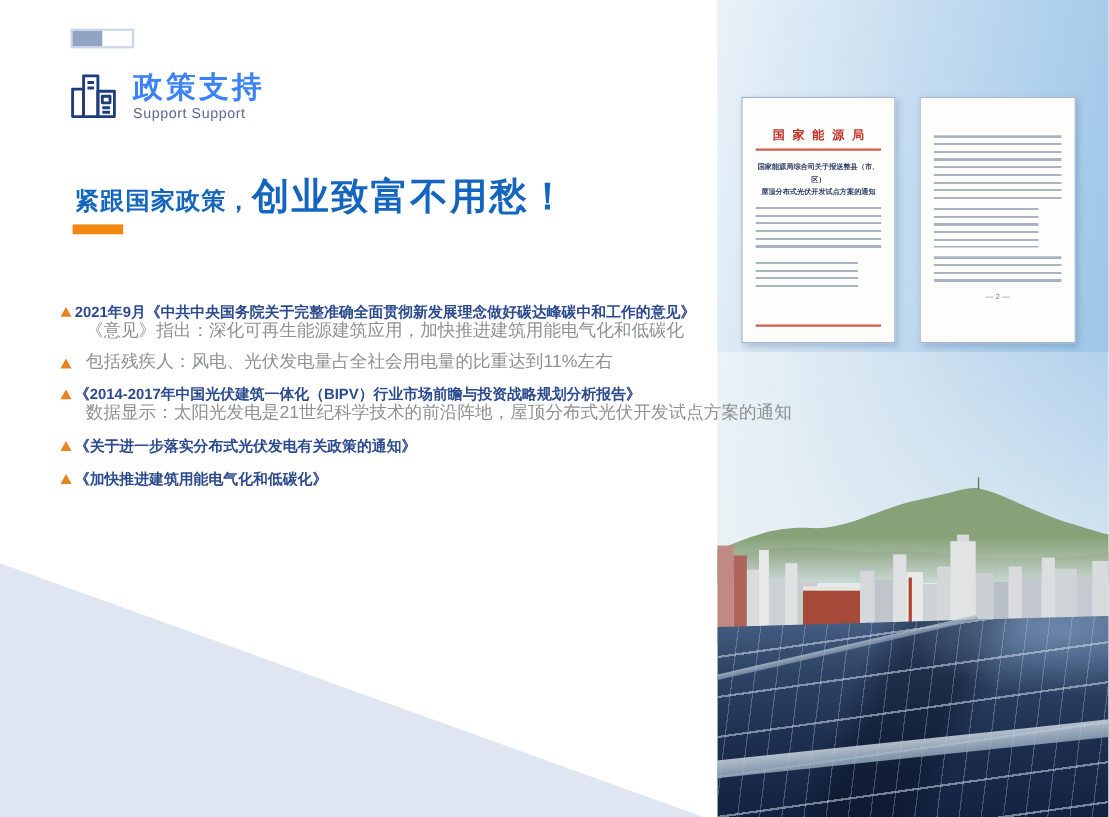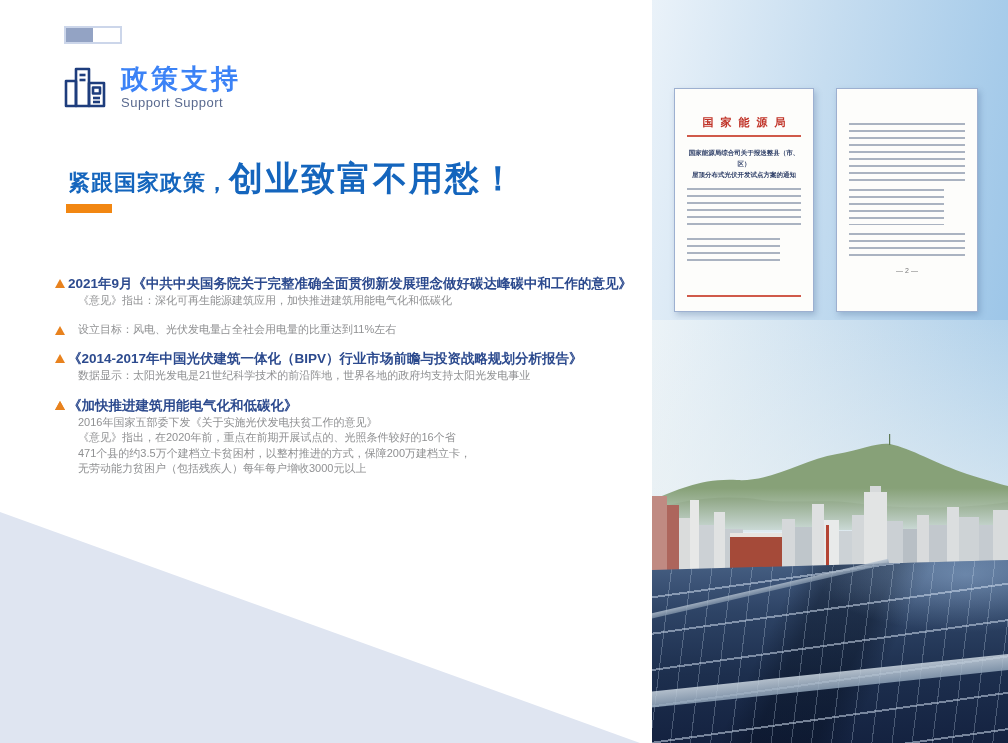--- a/index.html
+++ b/index.html
@@ -30,21 +30,21 @@
   
   .policy-list{position:absolute;left:52px;top:252px;width:600px;z-index:2;margin-top:23px;}
   .policy{position:relative;padding-left:16px;margin-bottom:13px;}
   .bullet{
     position:absolute;left:3px;top:4px;width:0;height:0;
     border-left:5px solid transparent;border-right:5px solid transparent;
     border-bottom:9px solid #e8821e;
   }
   .policy .pt{font-size:13.5px;font-weight:bold;color:#2c4a8e;line-height:17px;white-space:nowrap;}
   .policy .pd{padding-left:10px;margin-top:1px;}
-  .policy .pd .dl{display:block;font-size:11px;color:#8f9092;line-height:15.5px;white-space:nowrap;}
+  .policy .pd .dl{display:block;font-size:16px;color:#8f9092;line-height:15.5px;white-space:nowrap;}
   
   .doc-image{
     position:absolute;left:652px;top:0;width:356px;height:320px;z-index:1;
     background:linear-gradient(100deg,#eaf2f9 0%,#c6ddf0 45%,#9dc6e8 100%);
   }
   .doc-page{
     position:absolute;top:88px;height:224px;background:#fdfdfb;
     border:1px solid #9db0d0;box-shadow:2px 3px 6px rgba(40,70,120,.25);
     box-sizing:border-box;padding:10px 12px;display:flex;flex-direction:column;
   }
@@ -135,45 +135,40 @@
       <div class="pt">2021年9月《中共中央国务院关于完整准确全面贯彻新发展理念做好碳达峰碳中和工作的意见》</div>
       <div class="pd">
         <span class="dl">《意见》指出：深化可再生能源建筑应用，加快推进建筑用能电气化和低碳化</span>
       </div>
     </div>
 
 
     <div class="policy">
       <span class="bullet"></span>
       <div class="pd">
-        <span class="dl">设立目标：风电、光伏发电量占全社会用电量的比重达到11%左右</span>
+        <span class="dl">包括残疾人：风电、光伏发电量占全社会用电量的比重达到11%左右</span>
       </div>
     </div>
 
     <div class="policy">
       <span class="bullet"></span>
       <div class="pt">《2014-2017年中国光伏建筑一体化（BIPV）行业市场前瞻与投资战略规划分析报告》</div>
       <div class="pd">
-        <span class="dl">数据显示：太阳光发电是21世纪科学技术的前沿阵地，世界各地的政府均支持太阳光发电事业</span>
+        <span class="dl">数据显示：太阳光发电是21世纪科学技术的前沿阵地，屋顶分布式光伏开发试点方案的通知</span>
       </div>
     </div>
 
     <div class="policy">
       <span class="bullet"></span>
+      <div class="pt">《关于进一步落实分布式光伏发电有关政策的通知》</div>
     </div>
 
     <div class="policy">
       <span class="bullet"></span>
       <div class="pt">《加快推进建筑用能电气化和低碳化》</div>
-      <div class="pd">
-        <span class="dl">2016年国家五部委下发《关于实施光伏发电扶贫工作的意见》</span>
-        <span class="dl">《意见》指出，在2020年前，重点在前期开展试点的、光照条件较好的16个省</span>
-        <span class="dl">471个县的约3.5万个建档立卡贫困村，以整村推进的方式，保障200万建档立卡，</span>
-        <span class="dl">无劳动能力贫困户（包括残疾人）每年每户增收3000元以上</span>
-      </div>
     </div>
 
   </div>
 
   <div class="doc-image">
     <div class="doc-page page-left">
       <div class="doc-agency">国家能源局</div>
       <div class="doc-redline"></div>
       <div class="doc-title">国家能源局综合司关于报送整县（市、区）</div>
       <div class="doc-title">屋顶分布式光伏开发试点方案的通知</div>

